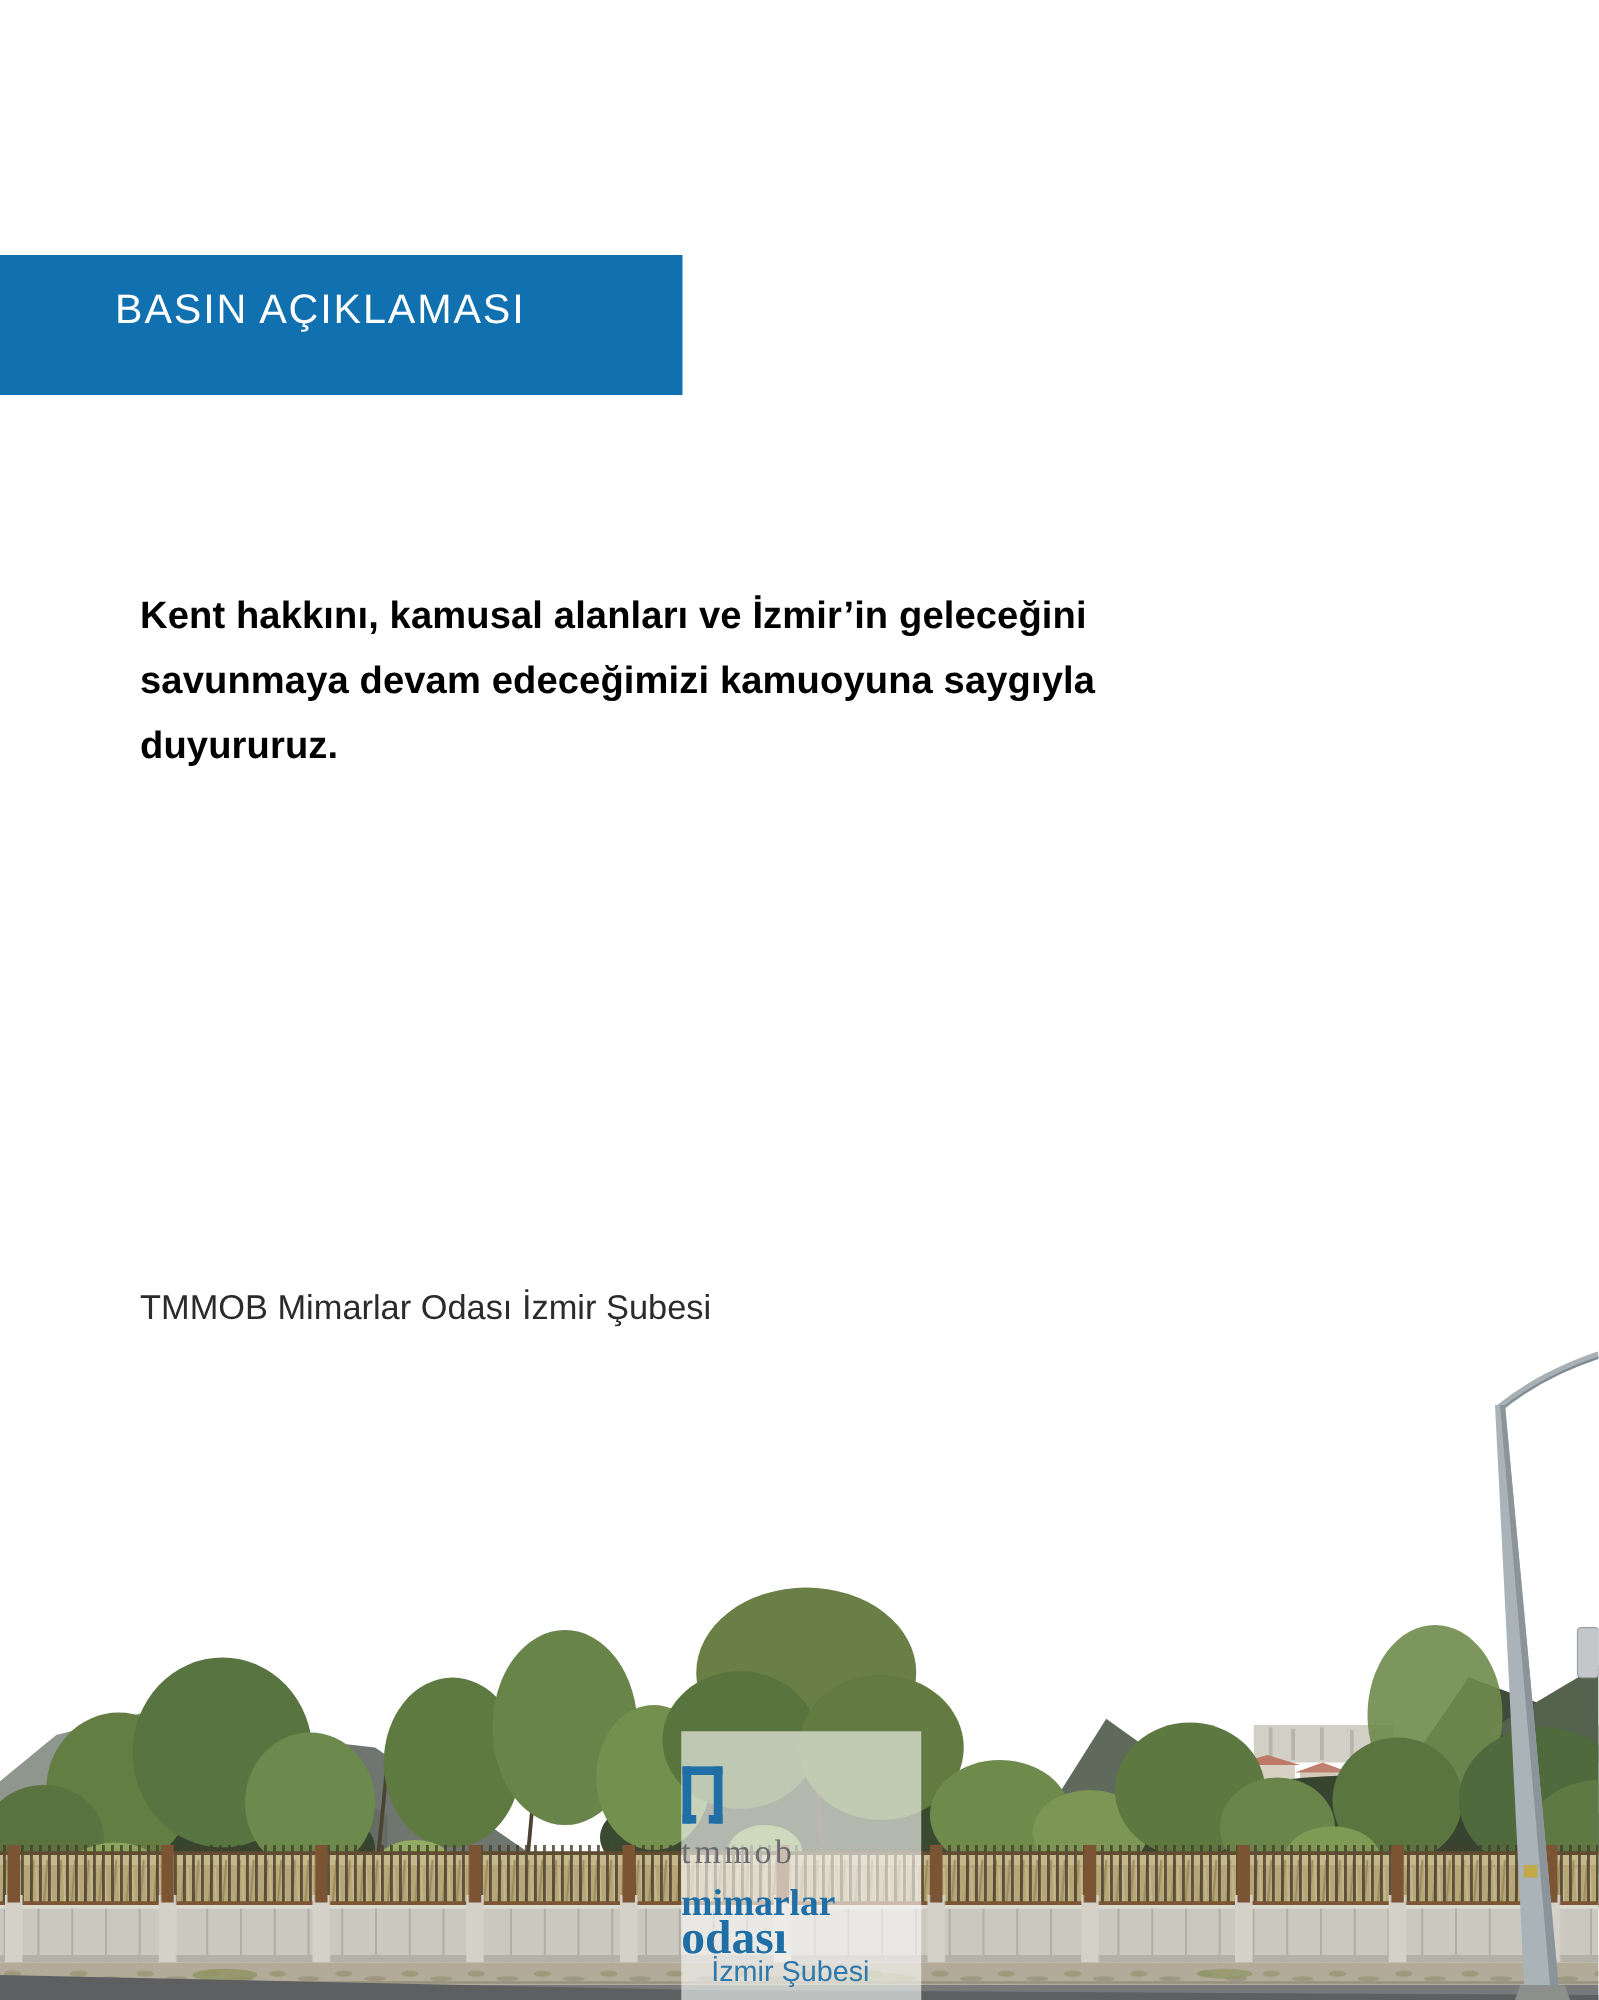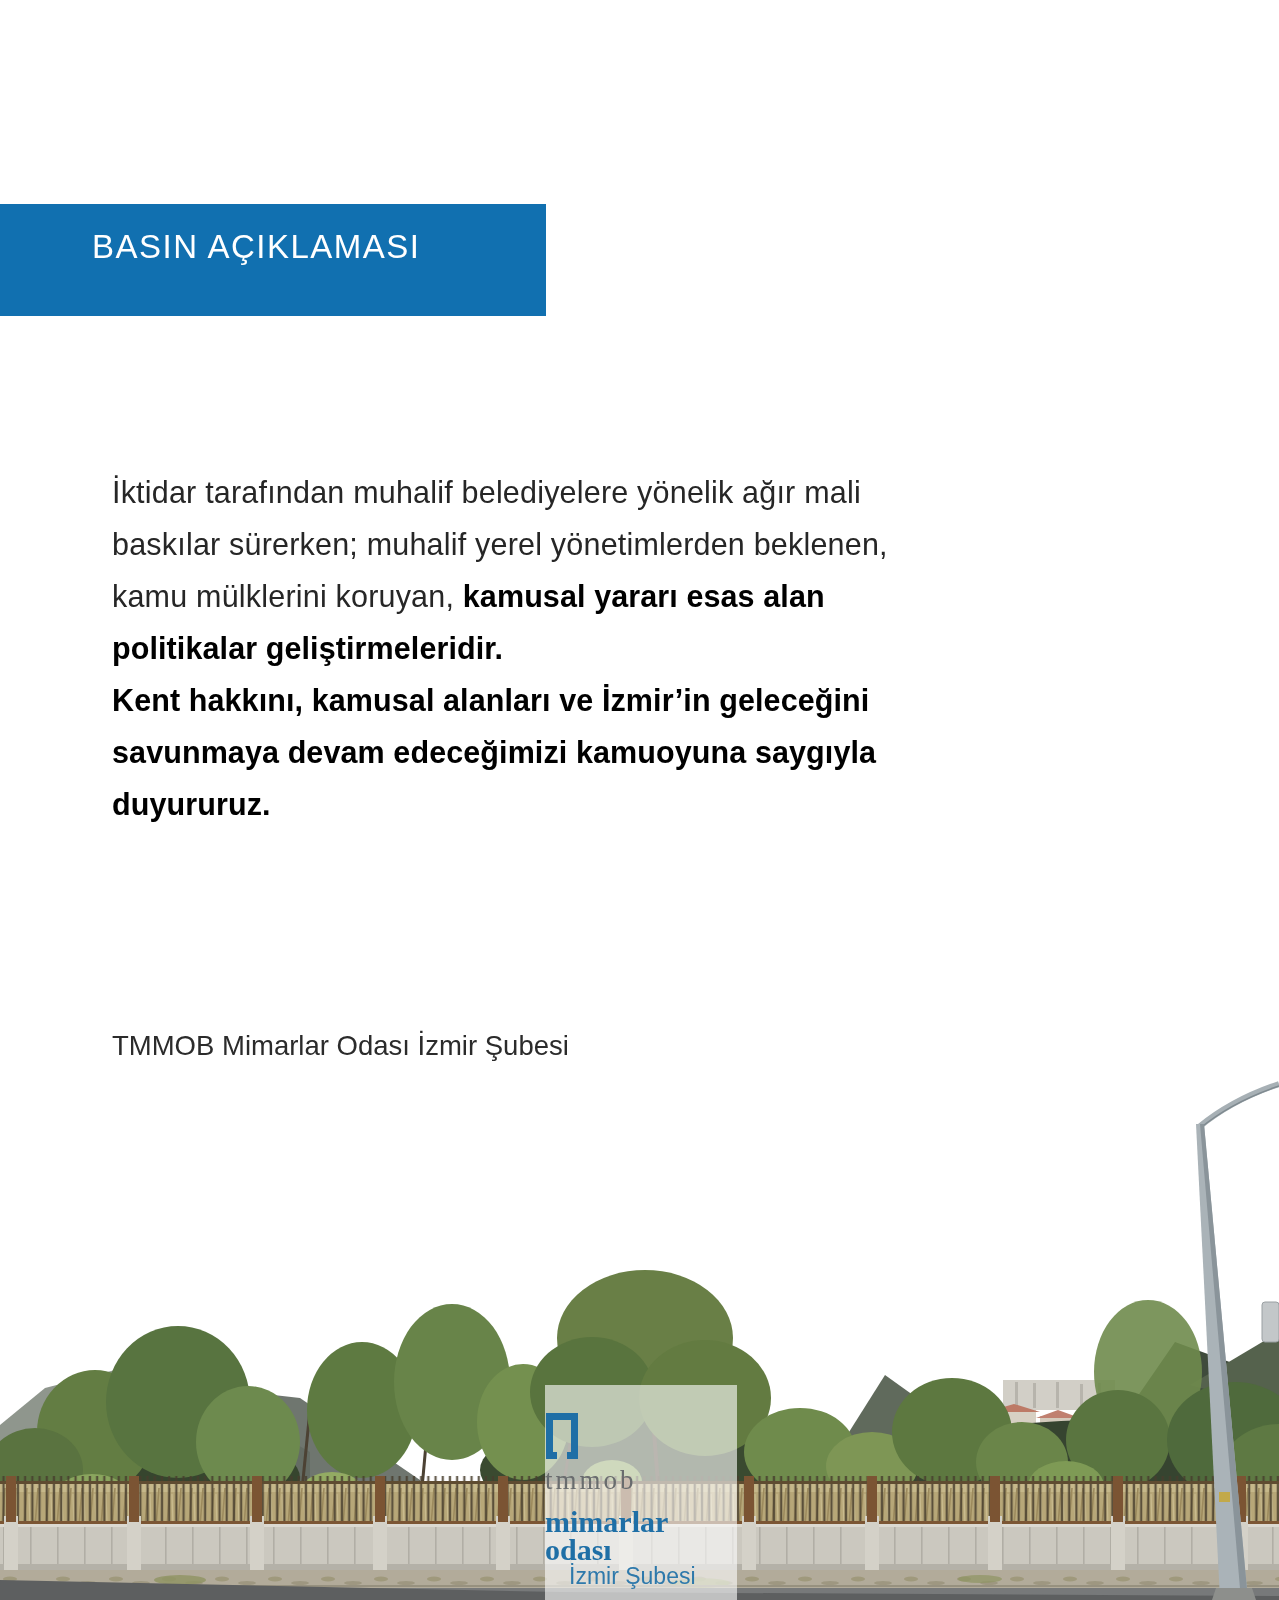--- a/index.html
+++ b/index.html
@@ -26,36 +26,32 @@
   .photo-svg{position:absolute;left:0;top:0;}
 
   
   .logo-overlay{position:absolute;left:545px;top:305px;width:192px;height:215px;
                 background:rgba(252,252,252,0.62);text-align:left;z-index:5;}
   .logo-mark{margin-top:28px;}
   .logo-tmmob{font-family:"Liberation Serif",serif;font-size:27px;color:#696c6e;
               letter-spacing:3px;line-height:26px;margin-top:4px;}
   .logo-mimarlar{font-family:"Liberation Serif",serif;font-weight:700;font-size:30px;
                  color:#1f6fa6;line-height:28px;margin-top:15px;}
-  .logo-odasi{font-family:"Liberation Serif",serif;font-weight:700;font-size:30px;
+  .logo-odasi{font-family:"Liberation Serif",serif;font-weight:700;font-size:38px;
               color:#1f6fa6;line-height:27px;}
   .logo-branch{font-size:23px;color:#2e79ab;line-height:25px;margin-top:1px;padding-left:24px;}
 </style>
 </head>
 <body>
 
 <div class="page">
 
   <div class="banner"><span class="banner-label">BASIN AÇIKLAMASI</span></div>
 
   <div class="body-text">
-      <p><span>İktidar tarafından muhalif belediyelere yönelik ağır mali
-baskılar sürerken; muhalif yerel yönetimlerden beklenen,
-kamu mülklerini koruyan, </span><strong>kamusal yararı esas alan
-politikalar geliştirmeleridir.</strong></p>
       <p><strong>Kent hakkını, kamusal alanları ve İzmir’in geleceğini
 savunmaya devam edeceğimizi kamuoyuna saygıyla
 duyururuz.</strong></p>
     </div>
 
   <div class="signature">
     <div>TMMOB Mimarlar Odası İzmir Şubesi</div>
   </div>
 
   <div class="photo">

